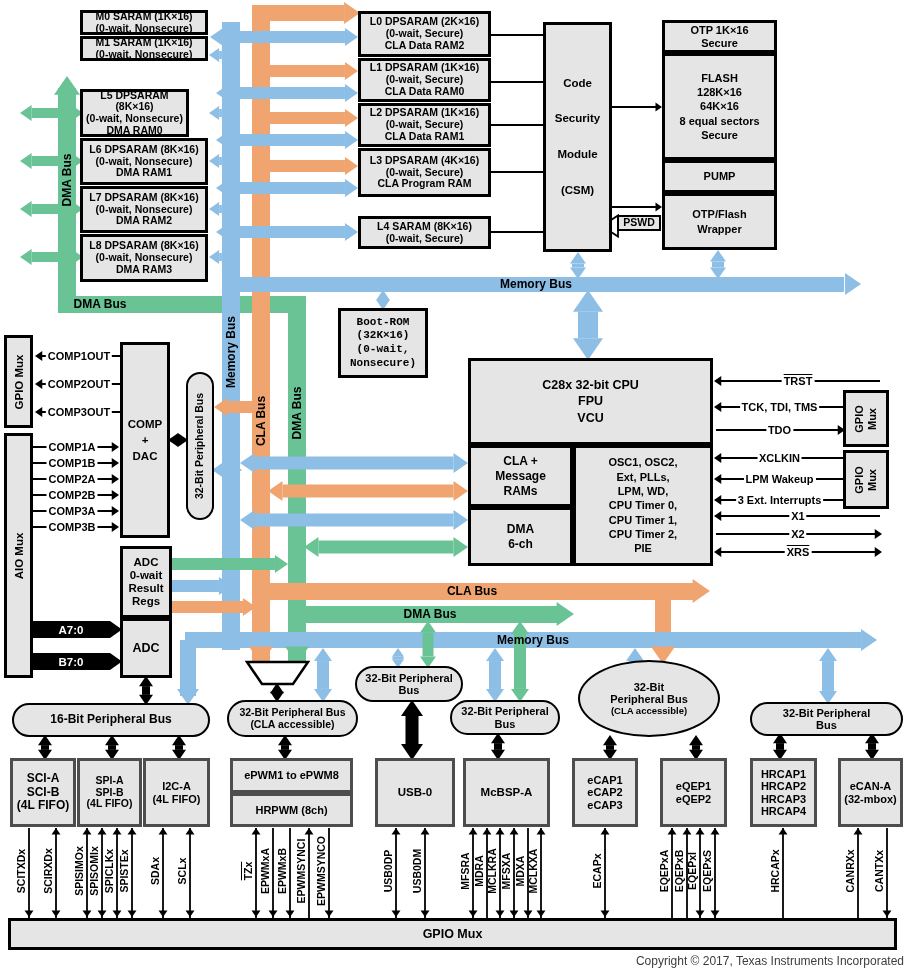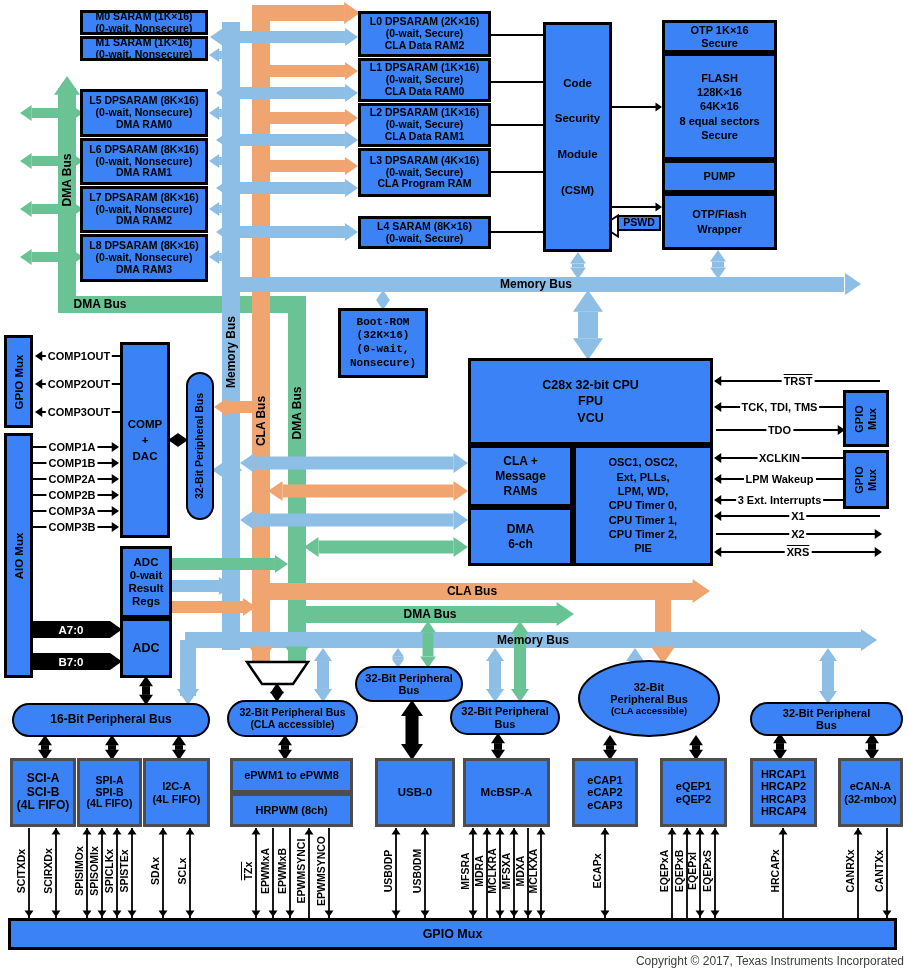--- a/index.html
+++ b/index.html
@@ -1,19 +1,19 @@
 <!DOCTYPE html>
 <html><head>
 <meta charset="utf-8">
 <style>
   html,body{margin:0;padding:0;background:#fff}
   #wrap{position:relative;width:907px;height:975px;background:#fff;
         font-family:"Liberation Sans",sans-serif;overflow:hidden}
   #buses{position:absolute;left:0;top:0}
-  .block{position:absolute;box-sizing:border-box;background:#3b82f6;border:3px solid #000;
+  .block{position:absolute;box-sizing:border-box;background:#e5e5e5;border:3px solid #000;
          display:flex;flex-direction:column;align-items:center;justify-content:center;
          text-align:center;font-weight:bold;color:#000;line-height:1.12}
   .gray{border-color:#4d4d4d}
   .oval{border-radius:19px;border-width:2.5px}
   .ellipse{border-radius:50%;border-width:2.5px}
   .thin{border-width:2px}
   .rlab{position:absolute;left:50%;top:50%;transform:translate(-50%,-50%) rotate(-90deg);
         white-space:nowrap;text-align:center}
   .slab{position:absolute;transform:translate(-50%,-50%);background:#fff;padding:0 2px;
         font-weight:bold;font-size:11px;white-space:nowrap;color:#000}
@@ -335,21 +335,21 @@
 <div class="chbar" style="left: 32px; top: 621px; width: 78px; height: 17px;">A7:0</div>
     <div class="chbar" style="left: 32px; top: 653px; width: 78px; height: 17px;">B7:0</div>
     <div class="block" style="left: 80px; top: 10px; width: 128px; height: 25px; font-size: 10.5px;">
       <div>M0 SARAM (1K×16)</div>
       <div>(0-wait, Nonsecure)</div>
     </div>
     <div class="block" style="left: 80px; top: 36px; width: 128px; height: 25px; font-size: 10.5px;">
       <div>M1 SARAM (1K×16)</div>
       <div>(0-wait, Nonsecure)</div>
     </div>
-    <div class="block" style="left: 80px; top: 89px; width: 128px; height: 48px; font-size: 10.5px;">
+    <div class="block" style="left: 80px; top: 89px; width: 109px; height: 48px; font-size: 10.5px;">
       <div>L5 DPSARAM (8K×16)</div>
       <div>(0-wait, Nonsecure)</div>
       <div>DMA RAM0</div>
     </div>
     <div class="block" style="left: 80px; top: 138px; width: 128px; height: 47px; font-size: 10.5px;">
       <div>L6 DPSARAM (8K×16)</div>
       <div>(0-wait, Nonsecure)</div>
       <div>DMA RAM1</div>
     </div>
     <div class="block" style="left: 80px; top: 186px; width: 128px; height: 47px; font-size: 10.5px;">

